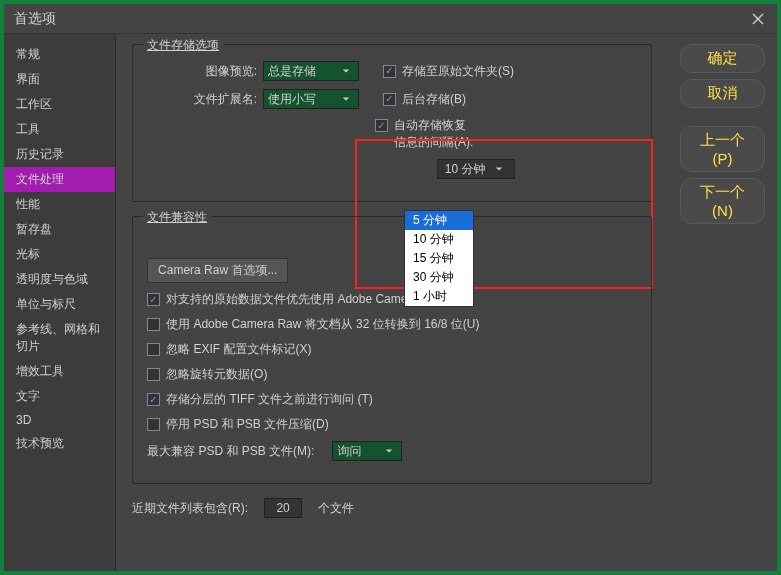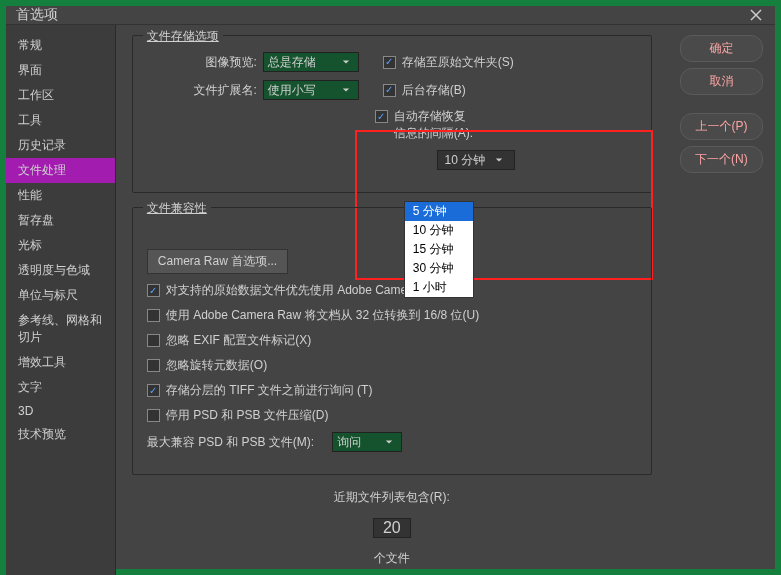--- a/index.html
+++ b/index.html
@@ -1,38 +1,38 @@
 <!DOCTYPE html>
 <html><head>
 <meta charset="utf-8">
 <style>
 * { margin: 0; padding: 0; box-sizing: border-box; }
 body { font-family: "Microsoft YaHei", sans-serif; font-size: 12px; color: #d0d0d0; background: #444; width: 781px; height: 575px; overflow: hidden; }
-.window { width: 781px; height: 575px; background: #444; border: 6px solid #15803d; display: flex; flex-direction: column; }
+.window { width: 781px; height: 575px; background: #444; border: 4px solid #15803d; display: flex; flex-direction: column; }
 .titlebar { height: 30px; background: #444; display: flex; align-items: center; justify-content: space-between; padding: 0 10px; border-bottom: 1px solid #333; }
 .titlebar .title { font-size: 14px; }
 .titlebar .close { width: 18px; height: 18px; display: flex; align-items: center; justify-content: center; cursor: pointer; }
 .titlebar .close svg { width: 12px; height: 12px; stroke: #ccc; stroke-width: 1.5; }
 .body { flex: 1; display: flex; }
 .sidebar { width: 120px; background: #3c3c3c; border-right: 1px solid #2a2a2a; padding-top: 8px; }
 .sidebar .item { padding: 4px 12px; cursor: pointer; }
 .sidebar .item.active { background: #a21caf; }
 .main { flex: 1; padding: 10px 16px; position: relative; }
 .rightcol { width: 115px; padding: 10px 12px; display: flex; flex-direction: column; gap: 6px; }
-.btn { background: #4a4a4a; border: 1px solid #5a5a5a; border-radius: 12px; padding: 4px 10px; text-align: center; cursor: pointer; color: #fca5a5; font-size: 12px; }
+.btn { background: #4a4a4a; border: 1px solid #5a5a5a; border-radius: 12px; padding: 4px 10px; text-align: center; cursor: pointer; color: #fde047; font-size: 15px; }
 .group { border: 1px solid #2a2a2a; border-radius: 2px; padding: 16px 14px 14px; margin-bottom: 14px; position: relative; }
 .group .legend { position: absolute; top: -8px; left: 10px; background: #444; padding: 0 4px; font-size: 12px; text-decoration: underline; }
 .row { display: flex; align-items: center; margin-bottom: 8px; gap: 6px; }
 .lbl-right { text-align: right; }
 .select { background: #14532d; border: 1px solid #222; color: #d0d0d0; font-size: 12px; padding: 2px 4px; height: 20px; display: inline-flex; align-items: center; justify-content: space-between; gap: 6px; }
 .select .chev { width: 16px; text-align: center; }
 .chev svg { width: 8px; height: 8px; fill: #ccc; }
 .check { width: 13px; height: 13px; border: 1px solid #888; display: inline-flex; align-items: center; justify-content: center; background: #333; flex-shrink: 0; }
 .check.checked::after { content: "✓"; color: #5aa0ff; font-size: 10px; line-height: 10px; }
-.input { background: #333; border: 1px solid #222; color: #d0d0d0; font-size: 16px; padding: 2px 4px; width: 38px; text-align: center; height: 20px; }
+.input { background: #333; border: 1px solid #222; color: #d0d0d0; font-size: 12px; padding: 2px 4px; width: 38px; text-align: center; height: 20px; }
 .button { background: #555; border: 1px solid #333; color: #d0d0d0; padding: 3px 10px; font-size: 12px; cursor: pointer; margin-top: 25px; }
 .hl { position: absolute; border: 2px solid #ff2020; pointer-events: none; }
 .dropdown { position: absolute; background: #fff; color: #000; border: 1px solid #333; font-size: 12px; z-index: 5; }
 .dropdown .opt { padding: 1px 8px; white-space: nowrap; }
 .dropdown .opt.sel { background: #1a6cd8; color: #fff; }
 </style>
 </head>
 <body>
 
 <div class="window">
@@ -159,21 +159,21 @@
           <div style="width:6px;"></div>
           <div class="select" style="width:70px;">
             <span>询问</span>
             <span class="chev"><svg viewBox="0 0 10 10">
                   <path d="M1 3 L5 7 L9 3 Z"></path>
                 </svg></span>
           </div>
         </div>
       </div>
 
-      <div class="row" style="margin-top:6px;flex-direction:column;">
+      <div class="row" style="margin-top:6px;">
         <div>近期文件列表包含(R):</div>
         <div style="width:4px;"></div>
         <input class="input" value="20" style="">
         <div style="width:4px;"></div>
         <div>个文件</div>
       </div>
 
     </div>
 
     <div class="rightcol">

